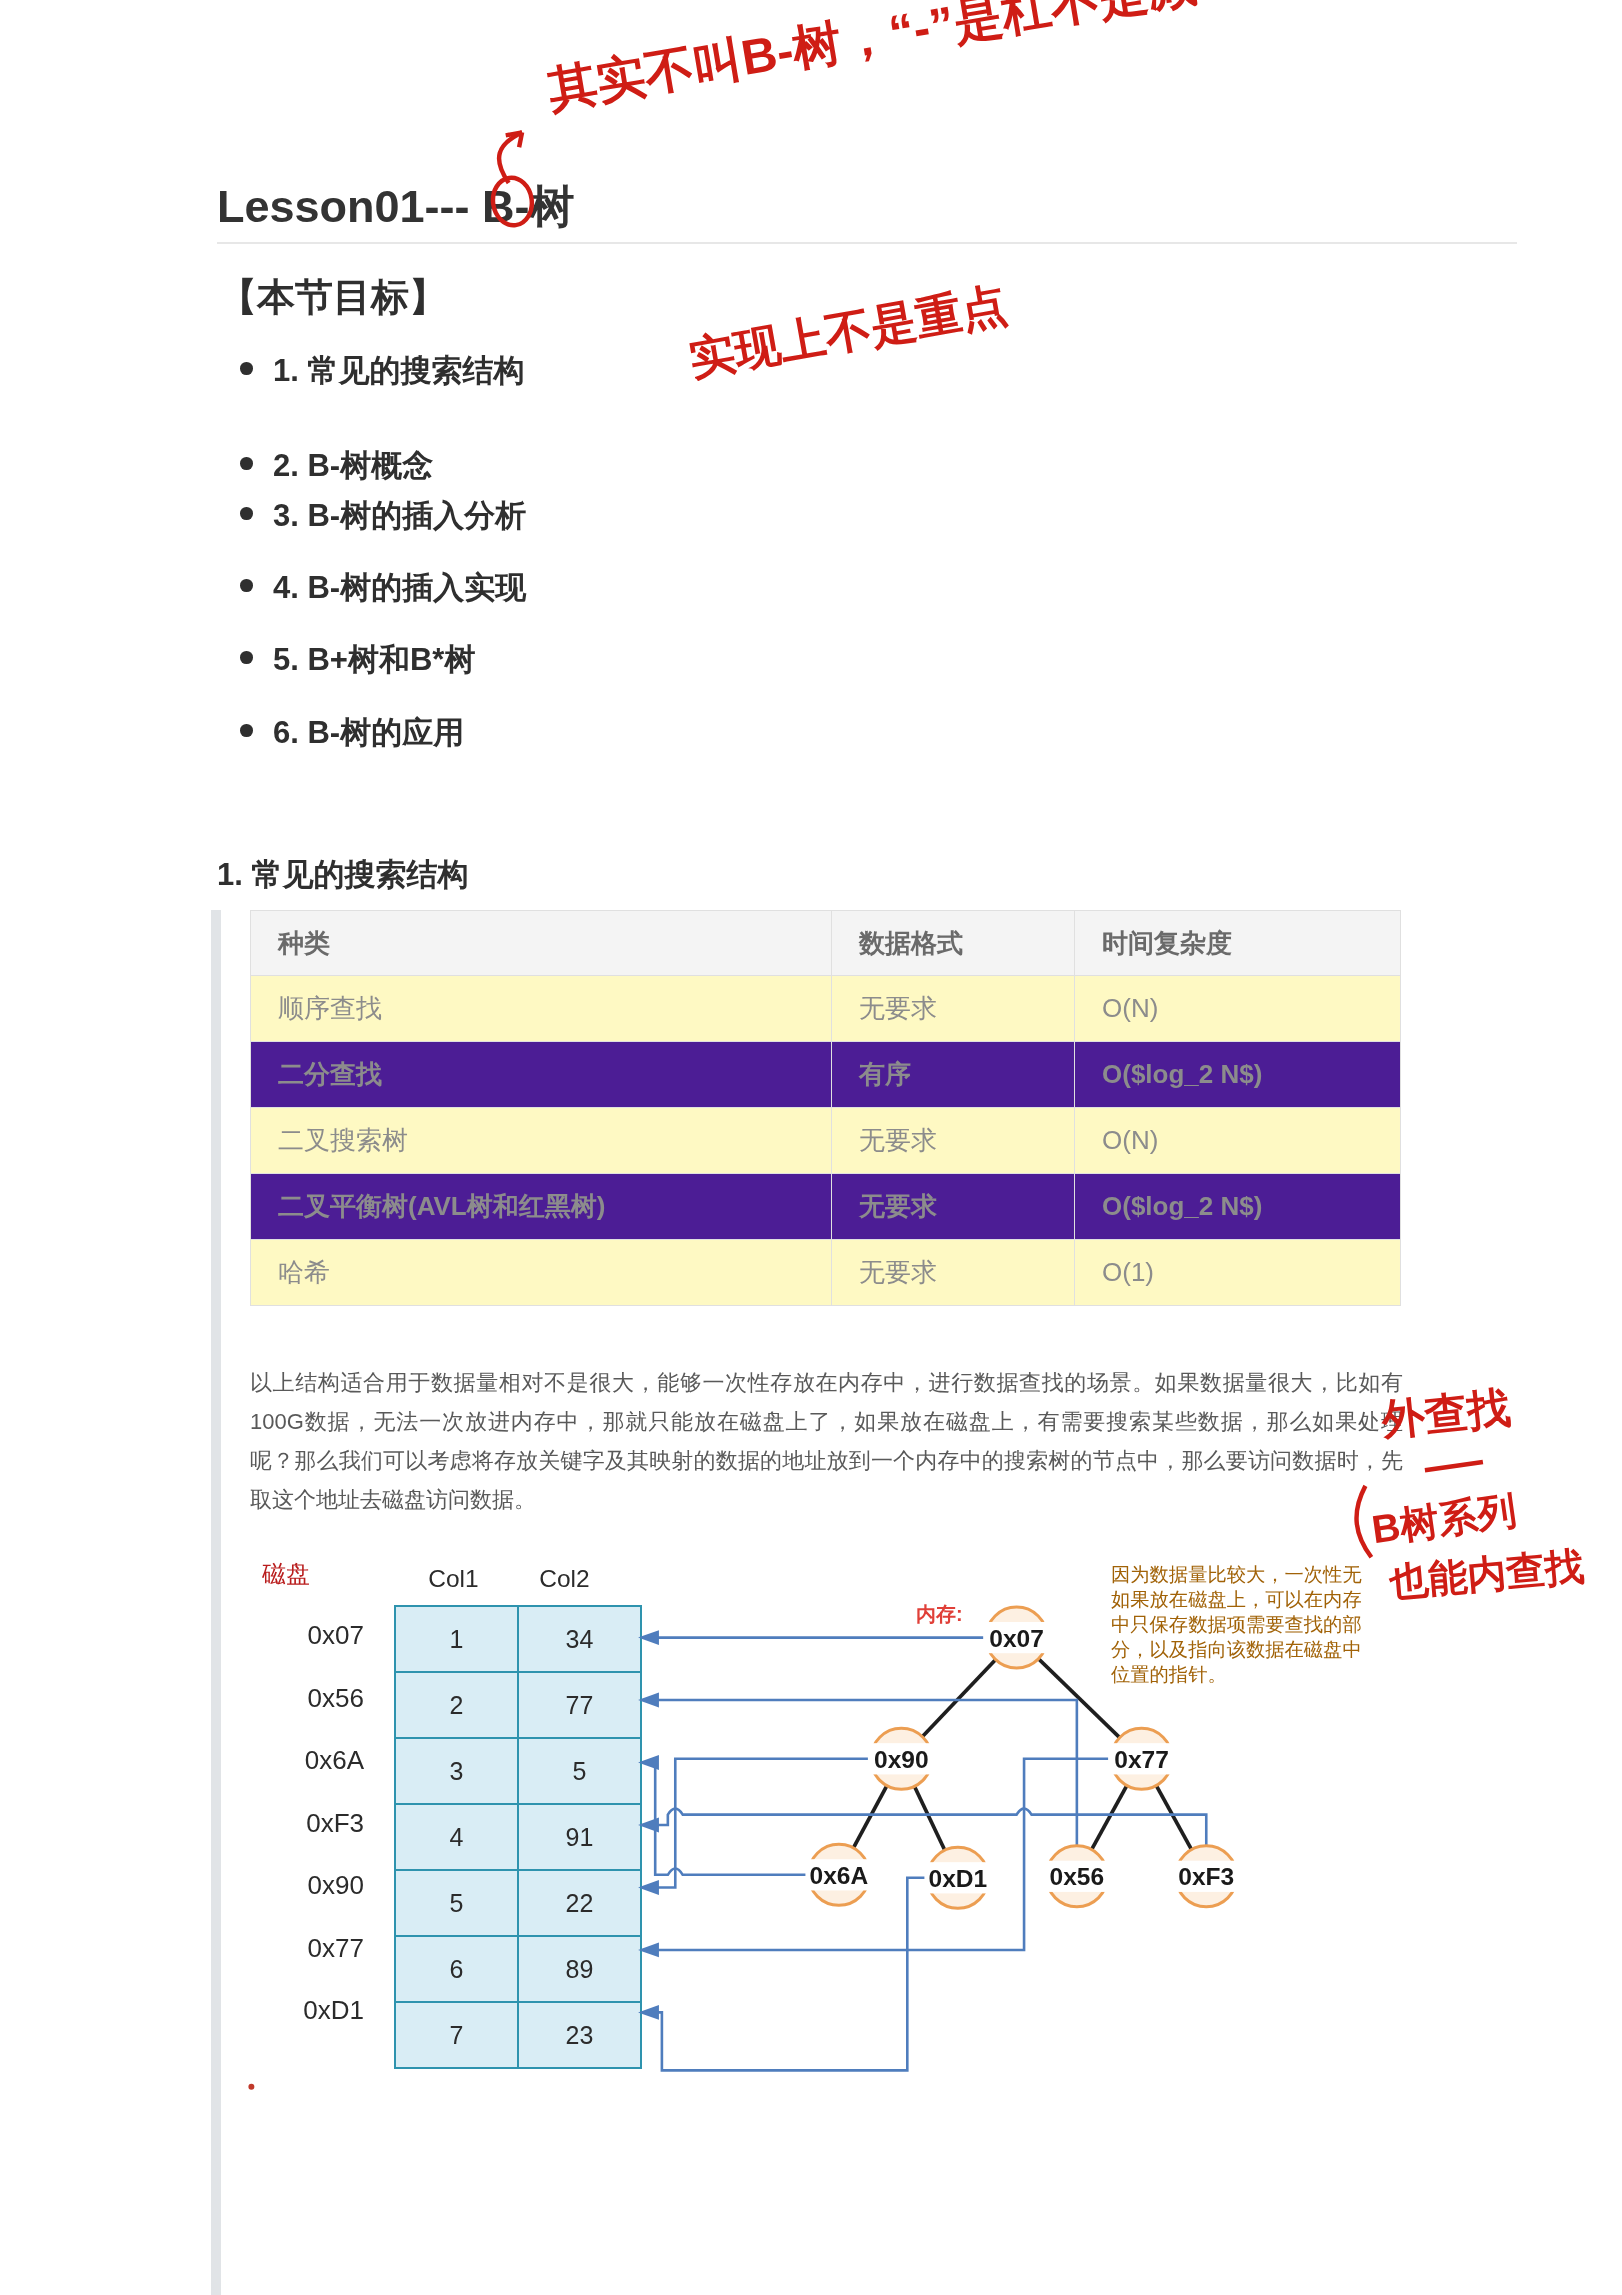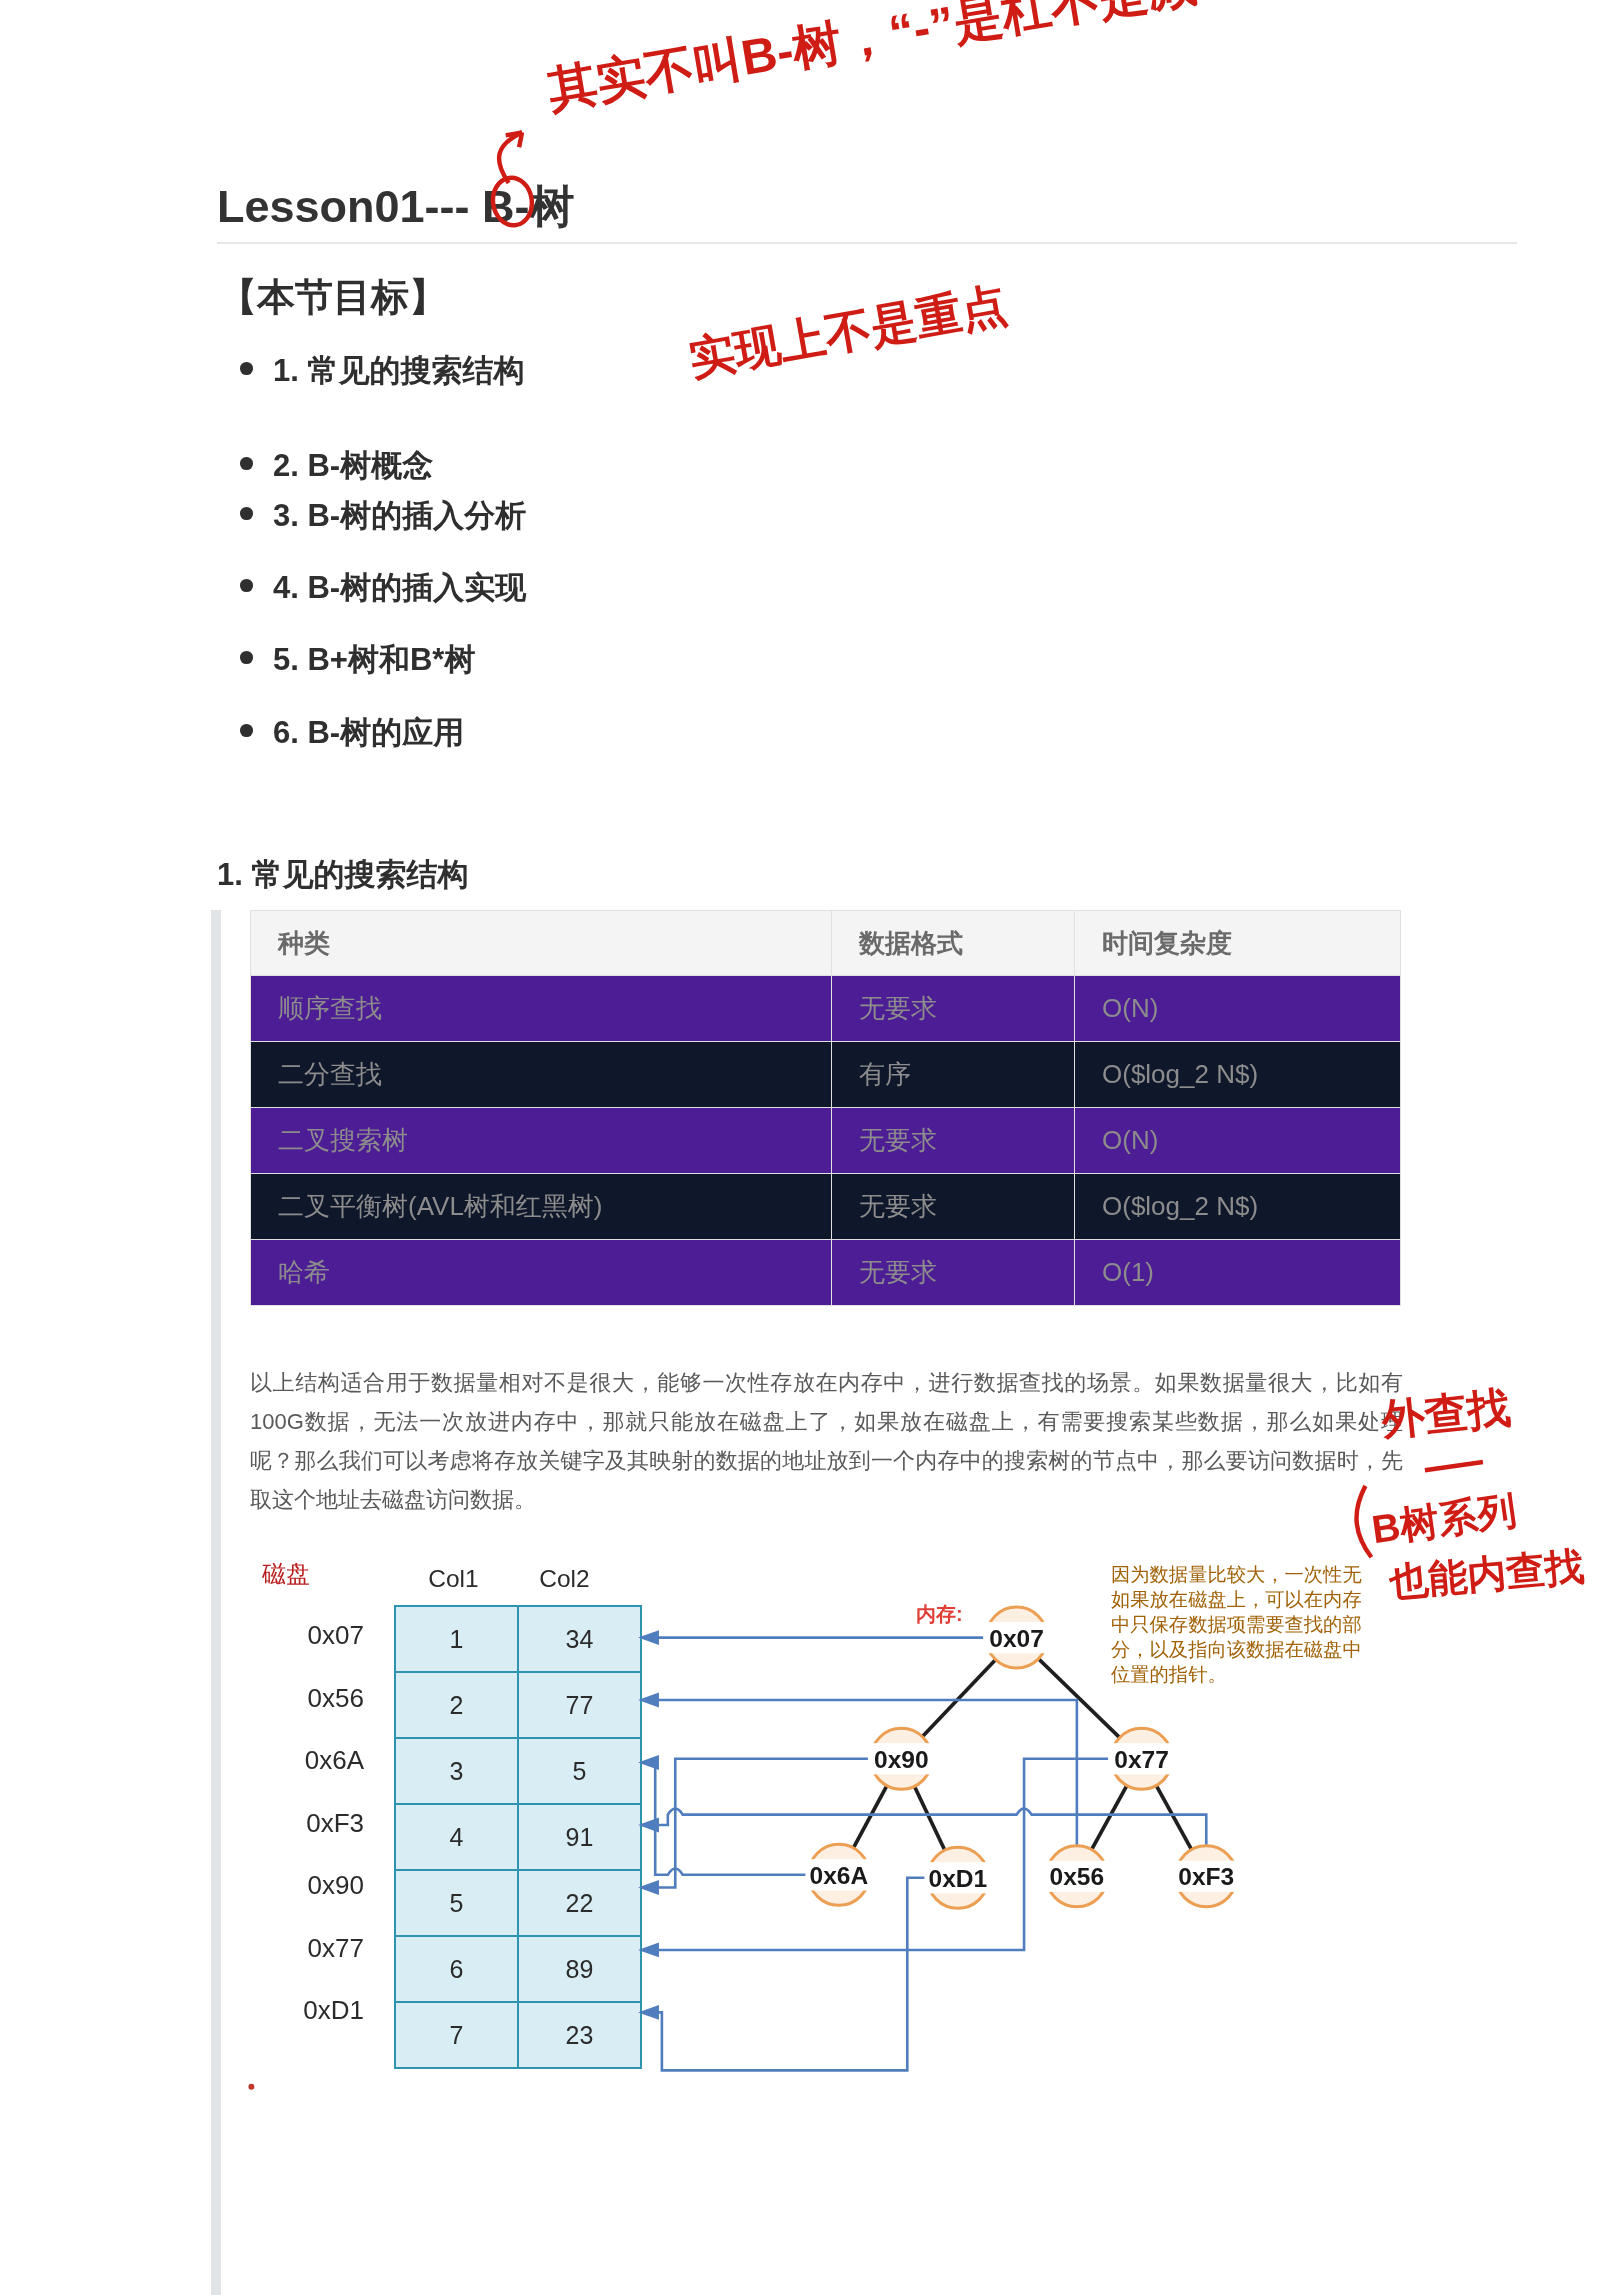--- a/index.html
+++ b/index.html
@@ -11,22 +11,22 @@
   .hr{left:217px;top:242px;width:1300px;height:1.5px;background:#e7e7e7;}
   .goals-heading{left:219px;top:272px;font-size:38px;font-weight:bold;color:#2f2f2f;}
   .goal-item{left:273px;height:37px;font-size:31px;font-weight:bold;color:#2f2f2f;white-space:nowrap;}
   .goal-dot{position:absolute;left:-33px;top:12px;width:12.6px;height:12.6px;border-radius:50%;background:#2f2f2f;}
   .sec1-heading{left:217px;top:854px;font-size:31px;font-weight:bold;color:#2f2f2f;}
   .quote-bar{left:211px;top:910px;width:9.7px;height:1386px;background:#e1e4e7;}
   
   .md-table{left:250px;top:910px;border-collapse:collapse;table-layout:fixed;font-size:26px;padding-left:17px;}
   .md-table td,.md-table th{border:1.5px solid #e0e0e0;padding:0 0 0 27px;text-align:left;vertical-align:middle;}
   .md-table th{height:64px;background:#f4f4f4;color:#6a6a6a;font-weight:bold;}
-  .md-table td{height:65px;color:#8c8c8c;font-weight:normal;background:#4c1d95;}
-  .md-table tr.shade td{background:#0f172a;}
+  .md-table td{height:65px;color:#8c8c8c;font-weight:normal;background:#fef9c3;}
+  .md-table tr.shade td{background:#4c1d95;font-weight:bold;}
   .c1{width:553px;} .c2{width:215px;} .c3{width:298px;}
   
   .body-par{left:250px;top:1363px;width:1153px;font-size:22px;line-height:39px;
             color:#595959;text-align:justify;}
   
   .disk-label{left:262px;top:1558px;font-size:24px;color:#b91c1c;}
   .mem-label{left:916px;top:1565px;font-size:20px;color:#e03f38;font-weight:bold;margin-top:36px;}
   .colhdr{top:1565px;width:119px;text-align:center;font-size:24.5px;color:#2b2b2b;}
   .disk-table{left:394px;top:1605px;border-collapse:collapse;table-layout:fixed;}
   .disk-table td{width:119px;height:62px;border:2.2px solid #2e93ae;background:#d9edf5;

